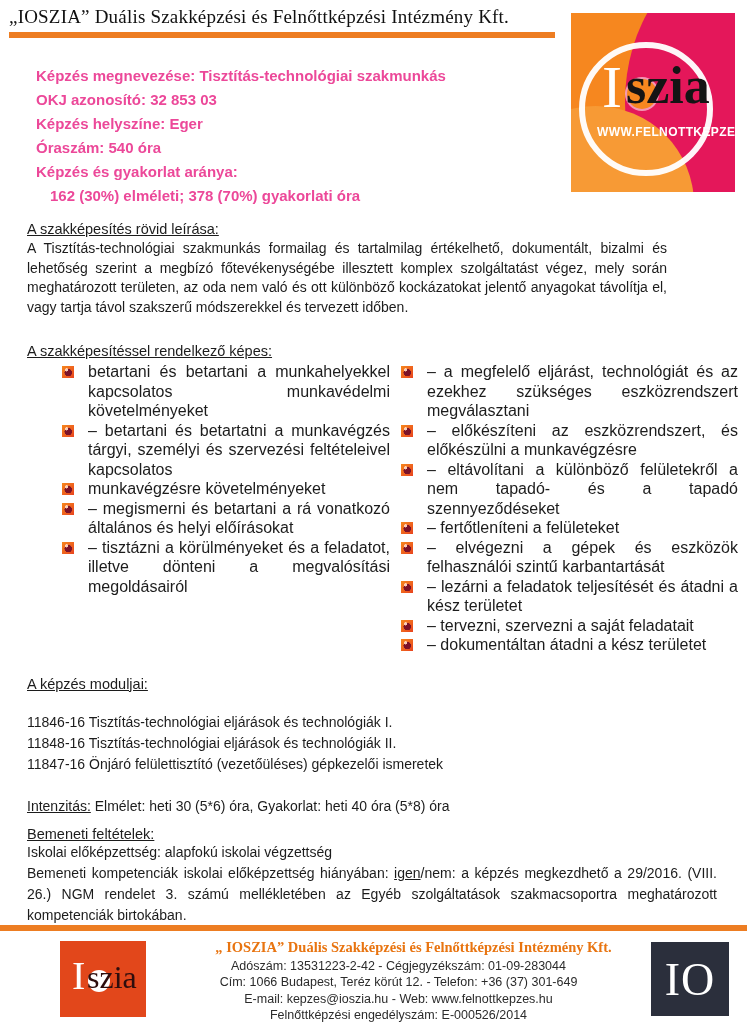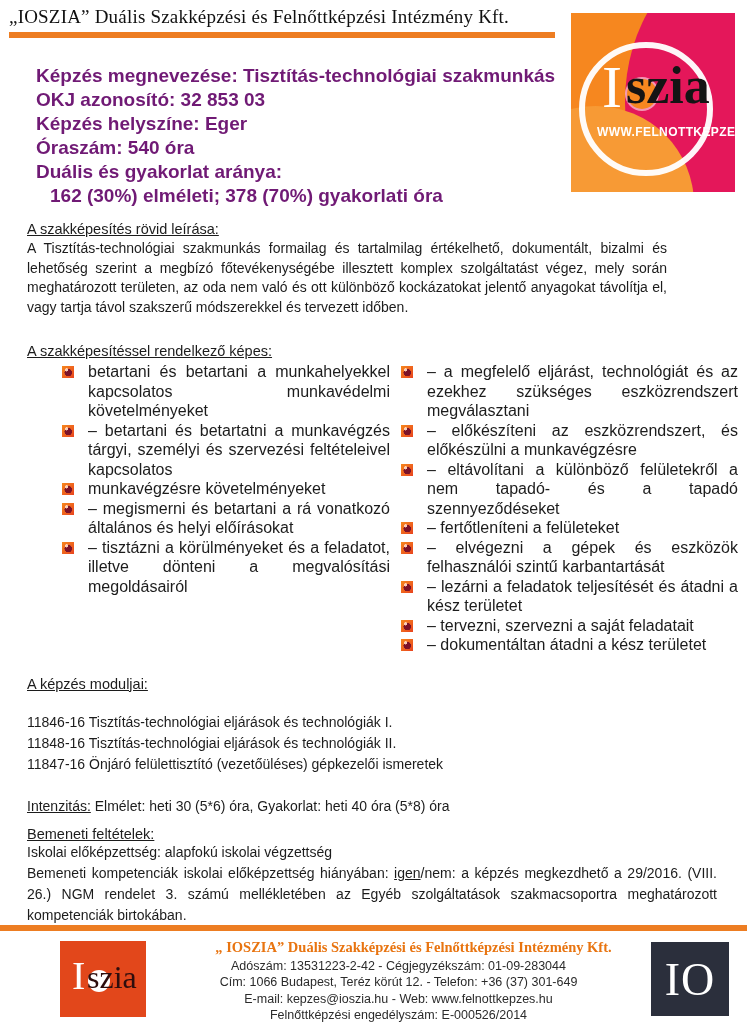--- a/index.html
+++ b/index.html
@@ -13,21 +13,21 @@
   .masthead { padding:6px 0 16px 9px; }
   .masthead-company {
     font-family:"Liberation Serif", serif; font-size:19px; color:#101010;
     letter-spacing:.2px;
   }
   .masthead-rule { width:546px; height:6px; background:#ED7D22; margin-top:4px; }
 
   
   .title-block {
     margin:10px 12px 0 36px; width:534px;
-    font-weight:bold; font-size:19px; line-height:24px; color:#701a75;
+    font-weight:bold; font-size:15px; line-height:24px; color:#ec4899;
   }
   .title-line.indent { padding-left:14px; }
 
   
   .logo { position:absolute; top:13px; left:571px; width:164px; height:179px;
           background:#F6871F; overflow:hidden; }
   .logo-magenta { position:absolute; left:33%; top:-30%; width:125%; height:160%;
                   background:#E4175A; border-radius:50%; }
   .logo-swoosh { position:absolute; left:-45%; bottom:-62%; width:120%; height:110%;
                  background:#F79A35; border-radius:50%; }
@@ -121,21 +121,21 @@
     <div class="logo-i">I</div>
     <div class="logo-szia">szia</div>
     <div class="logo-url">WWW.FELNOTTKEPZES.HU</div>
   </div>
 
   <div class="title-block">
     <div class="title-line">Képzés megnevezése: Tisztítás-technológiai szakmunkás</div>
     <div class="title-line">OKJ azonosító: 32 853 03</div>
     <div class="title-line">Képzés helyszíne: Eger</div>
     <div class="title-line">Óraszám: 540 óra</div>
-    <div class="title-line">Duális és gyakorlat aránya:</div>
+    <div class="title-line">Képzés és gyakorlat aránya:</div>
     <div class="title-line indent">162 (30%) elméleti; 378 (70%) gyakorlati óra</div>
   </div>
 
   <div class="section" style="margin-top:13px;">
     <div class="sec-heading">A szakképesítés rövid leírása:</div>
     <div class="desc-body just">A Tisztítás-technológiai szakmunkás formailag és tartalmilag értékelhető, dokumentált, bizalmi és lehetőség szerint a megbízó főtevékenységébe illesztett komplex szolgáltatást végez, mely során meghatározott területen, az oda nem való és ott különböző kockázatokat jelentő anyagokat távolítja el, vagy tartja távol szakszerű módszerekkel és tervezett időben.</div>
   </div>
 
   <div class="section cap-heading">
     <span class="sec-heading">A szakképesítéssel rendelkező képes:</span>

